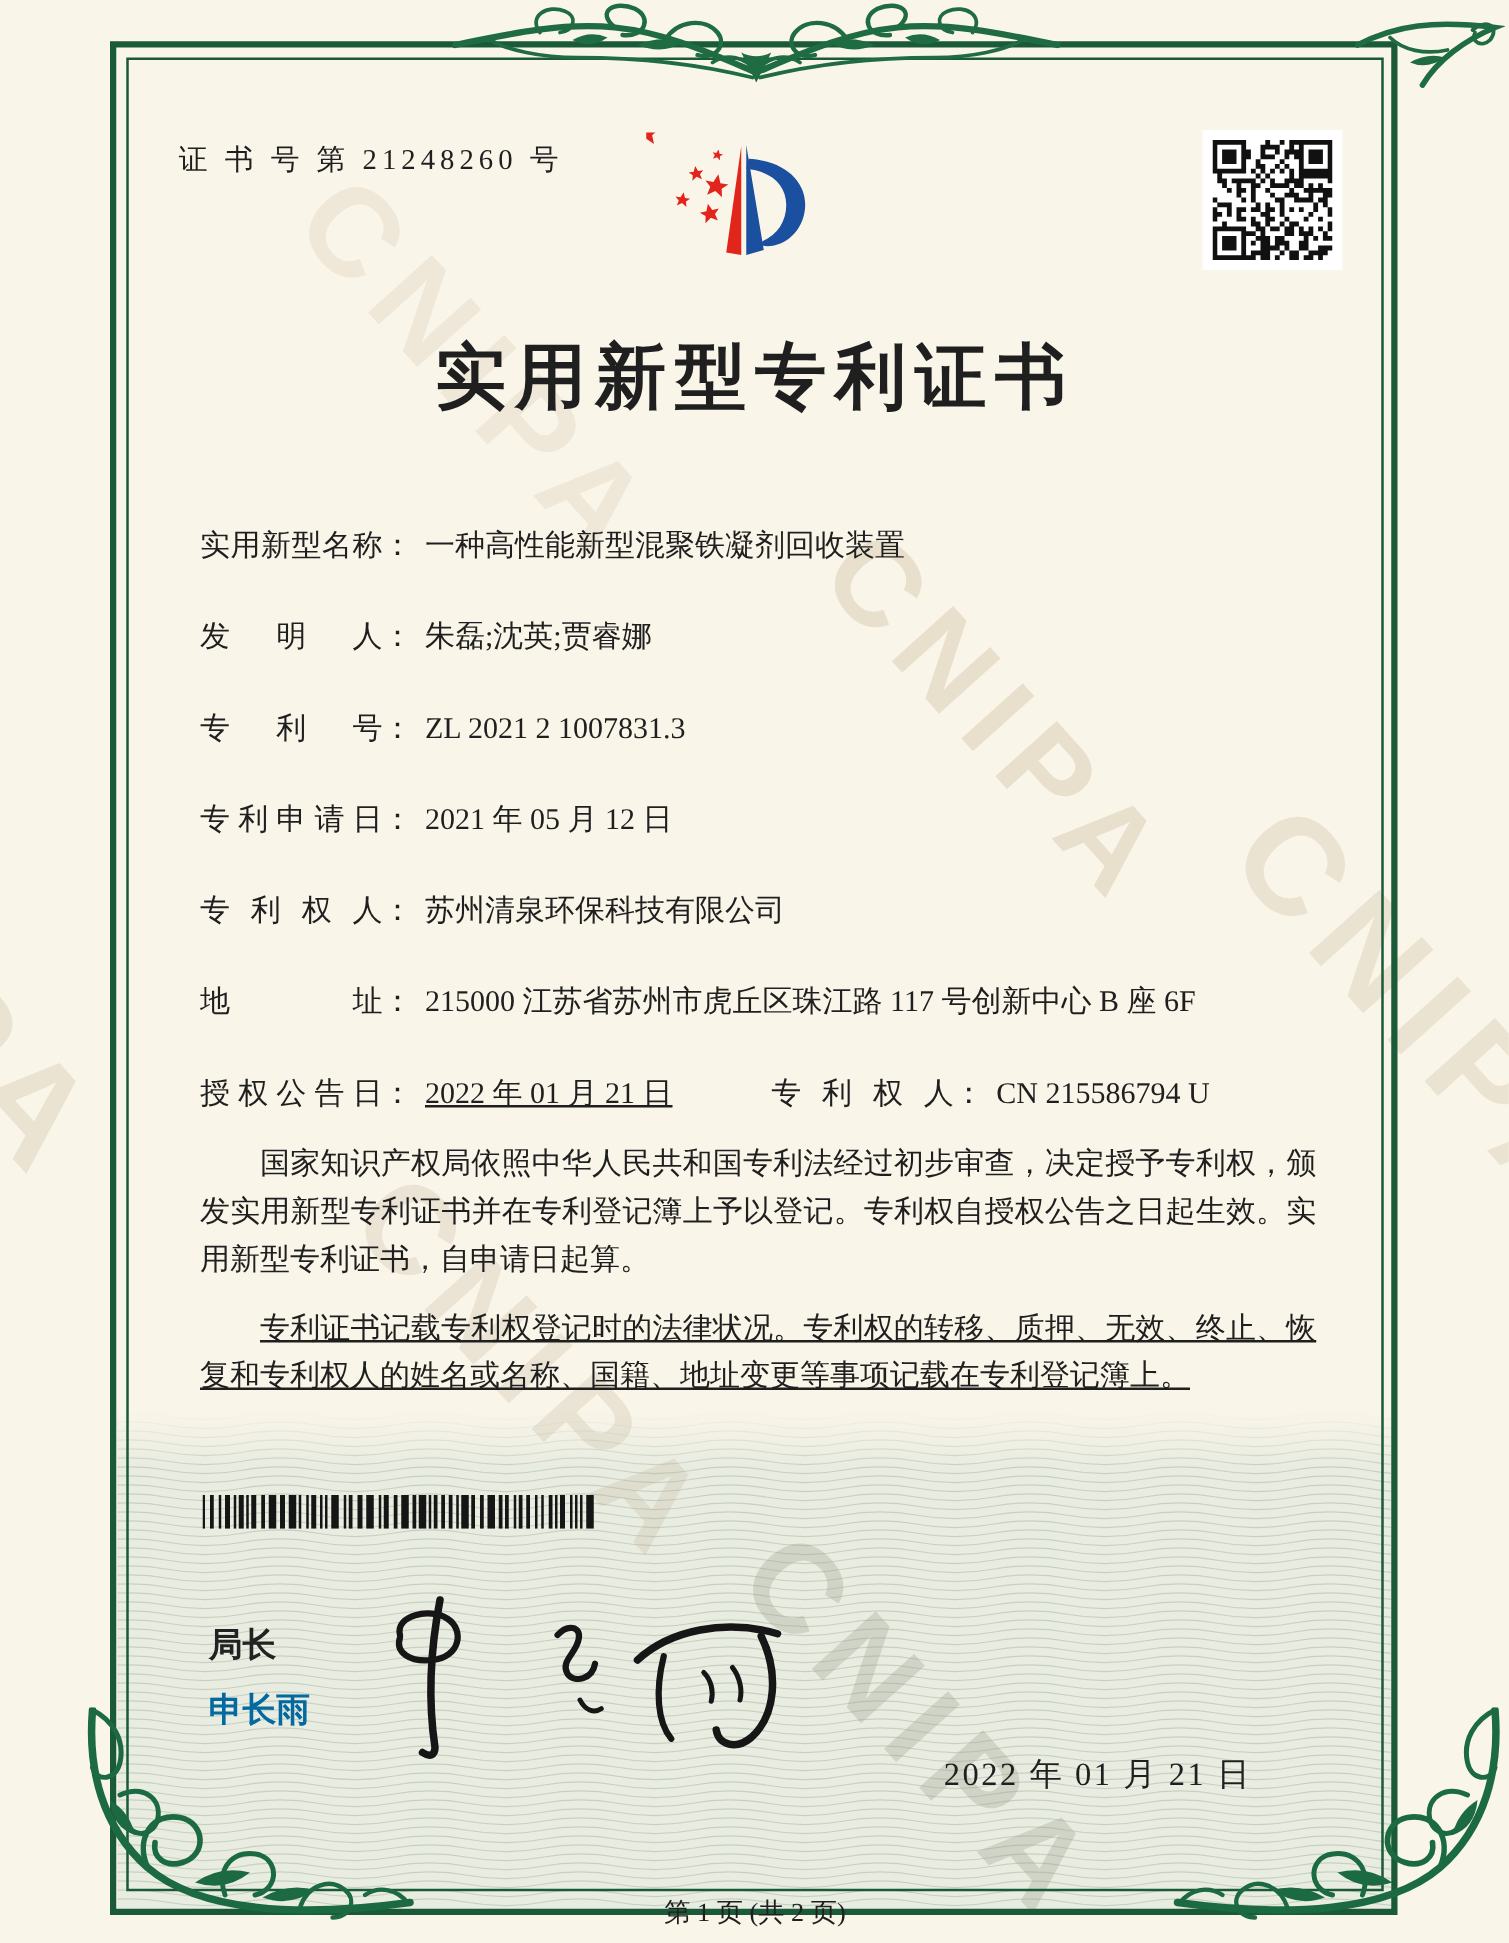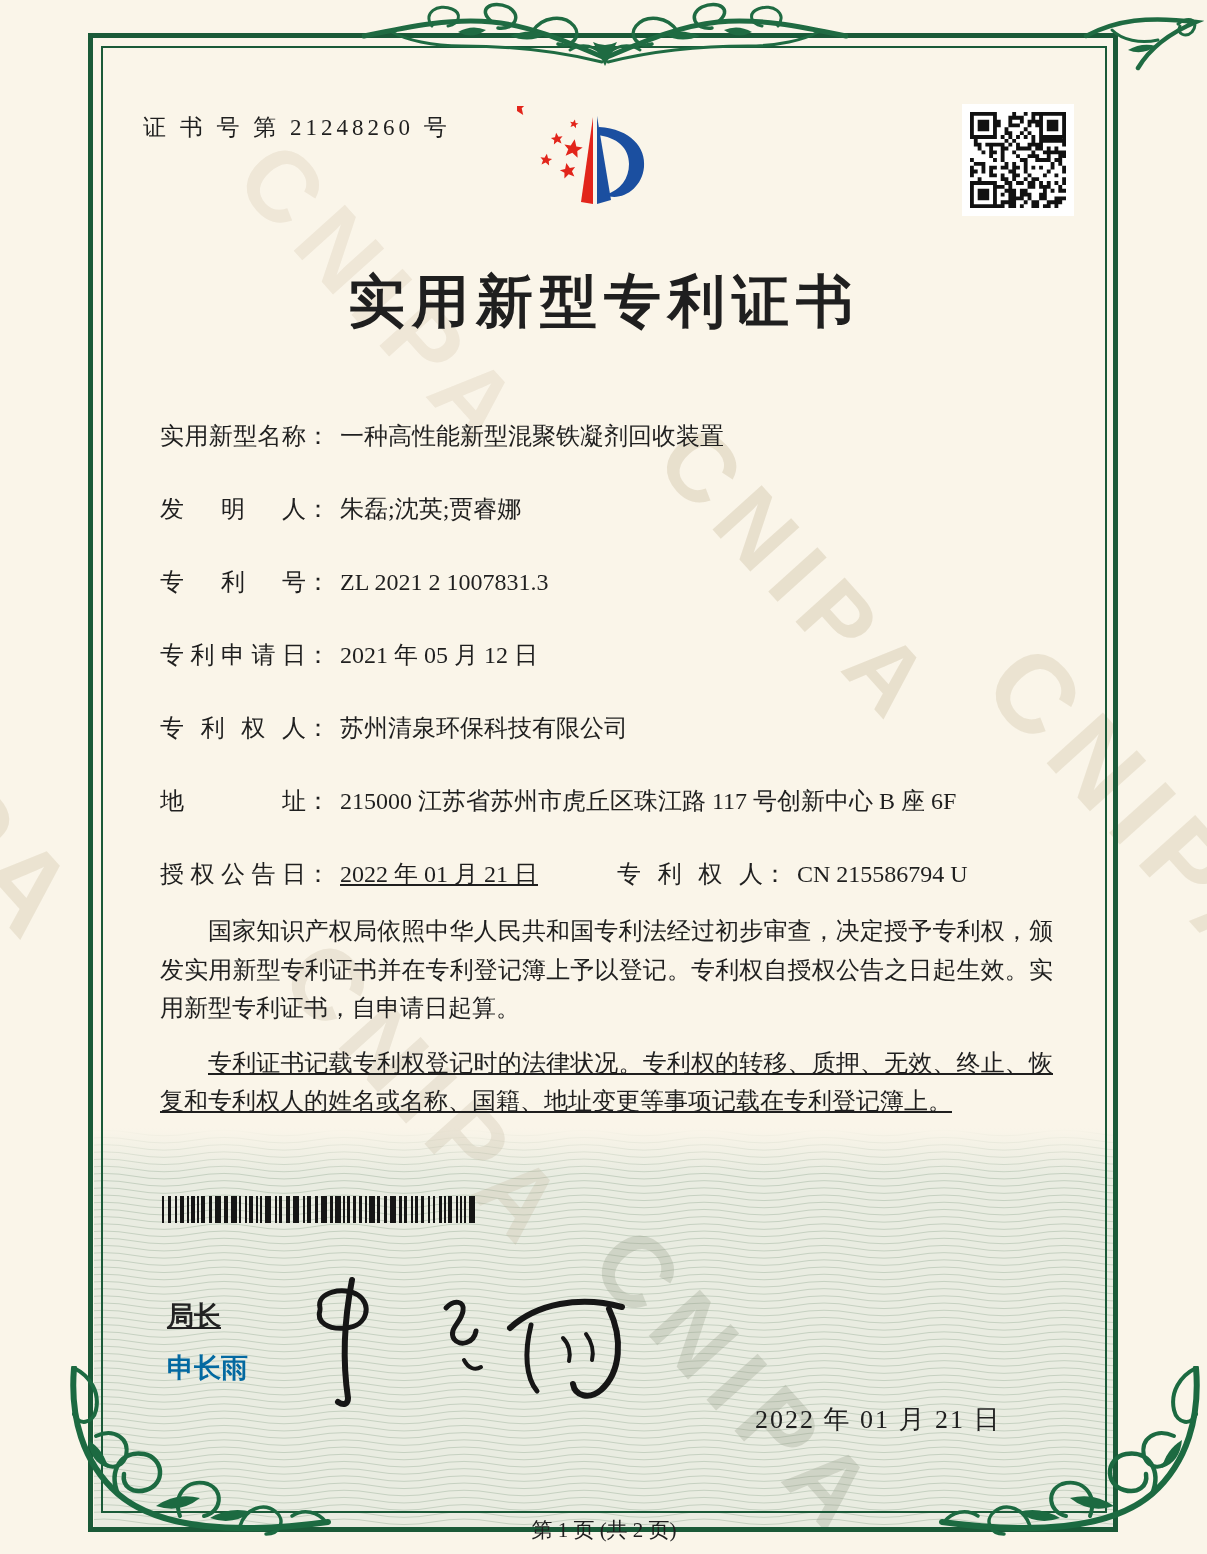--- a/index.html
+++ b/index.html
@@ -42,21 +42,21 @@
   .grant-row { position:relative;text-decoration:underline; }
   .grant-second { position:absolute; left:457px; top:0; }
   
   .body-text { position:absolute; left:160px; top:912px; width:893px; font-size:24px;
     line-height:38.5px; text-align:justify; z-index:5; }
   .body-text p { margin:0; text-indent:2em; }
   .body-text p + p { margin-top:16px;text-decoration:underline; }
   
   .barcode { position:absolute; left:162px; top:1196px; z-index:5; }
   .director-title { position:absolute; left:167px; top:1298px; z-index:5;
-    font-family:"Liberation Sans", sans-serif; font-weight:700; font-size:27px; color:#222;text-decoration:underline; }
+    font-family:"Liberation Sans", sans-serif; font-weight:700; font-size:27px; color:#222; }
   .director-name { position:absolute; left:167px; top:1350px; z-index:5;
     font-family:"Liberation Sans", sans-serif; font-weight:700; font-size:27px; color:#0369a1; }
   .signature { position:absolute; left:278px; top:1272px; z-index:5; }
   .grant-date { position:absolute; left:755px; top:1402px; font-size:26px;
     letter-spacing:2px; z-index:5; }
   .page-info { position:absolute; left:104px; width:1000px; top:1516px; text-align:center;
     font-size:21px; z-index:5; }
   
   .orn { position:absolute; z-index:6; pointer-events:none; }
   .orn-top { left:362px; top:0; }

